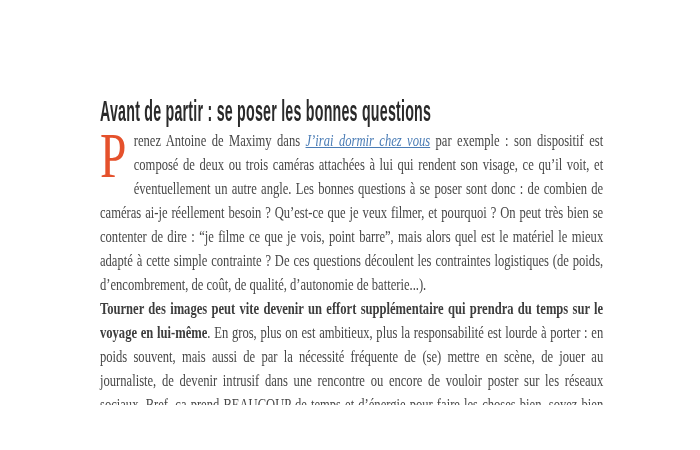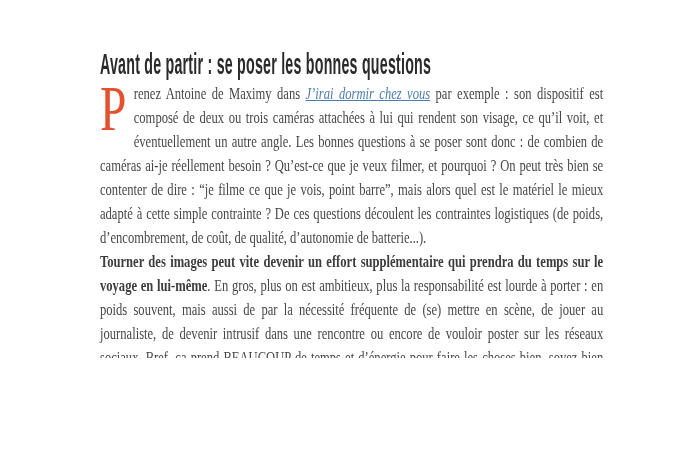--- a/index.html
+++ b/index.html
@@ -6,20 +6,21 @@
     margin: 0;
     padding: 0;
     background: #ffffff;
   }
   .page {
     position: relative;
     width: 700px;
     height: 358px;
     background: #ffffff;
     overflow: hidden;
+    margin-top: 47px;
   }
   .content {
     position: absolute;
     left: 100px;
     top: 46px;
     width: 680px;
     transform: scaleX(0.74);
     transform-origin: 0 0;
   }
   h1.title {

